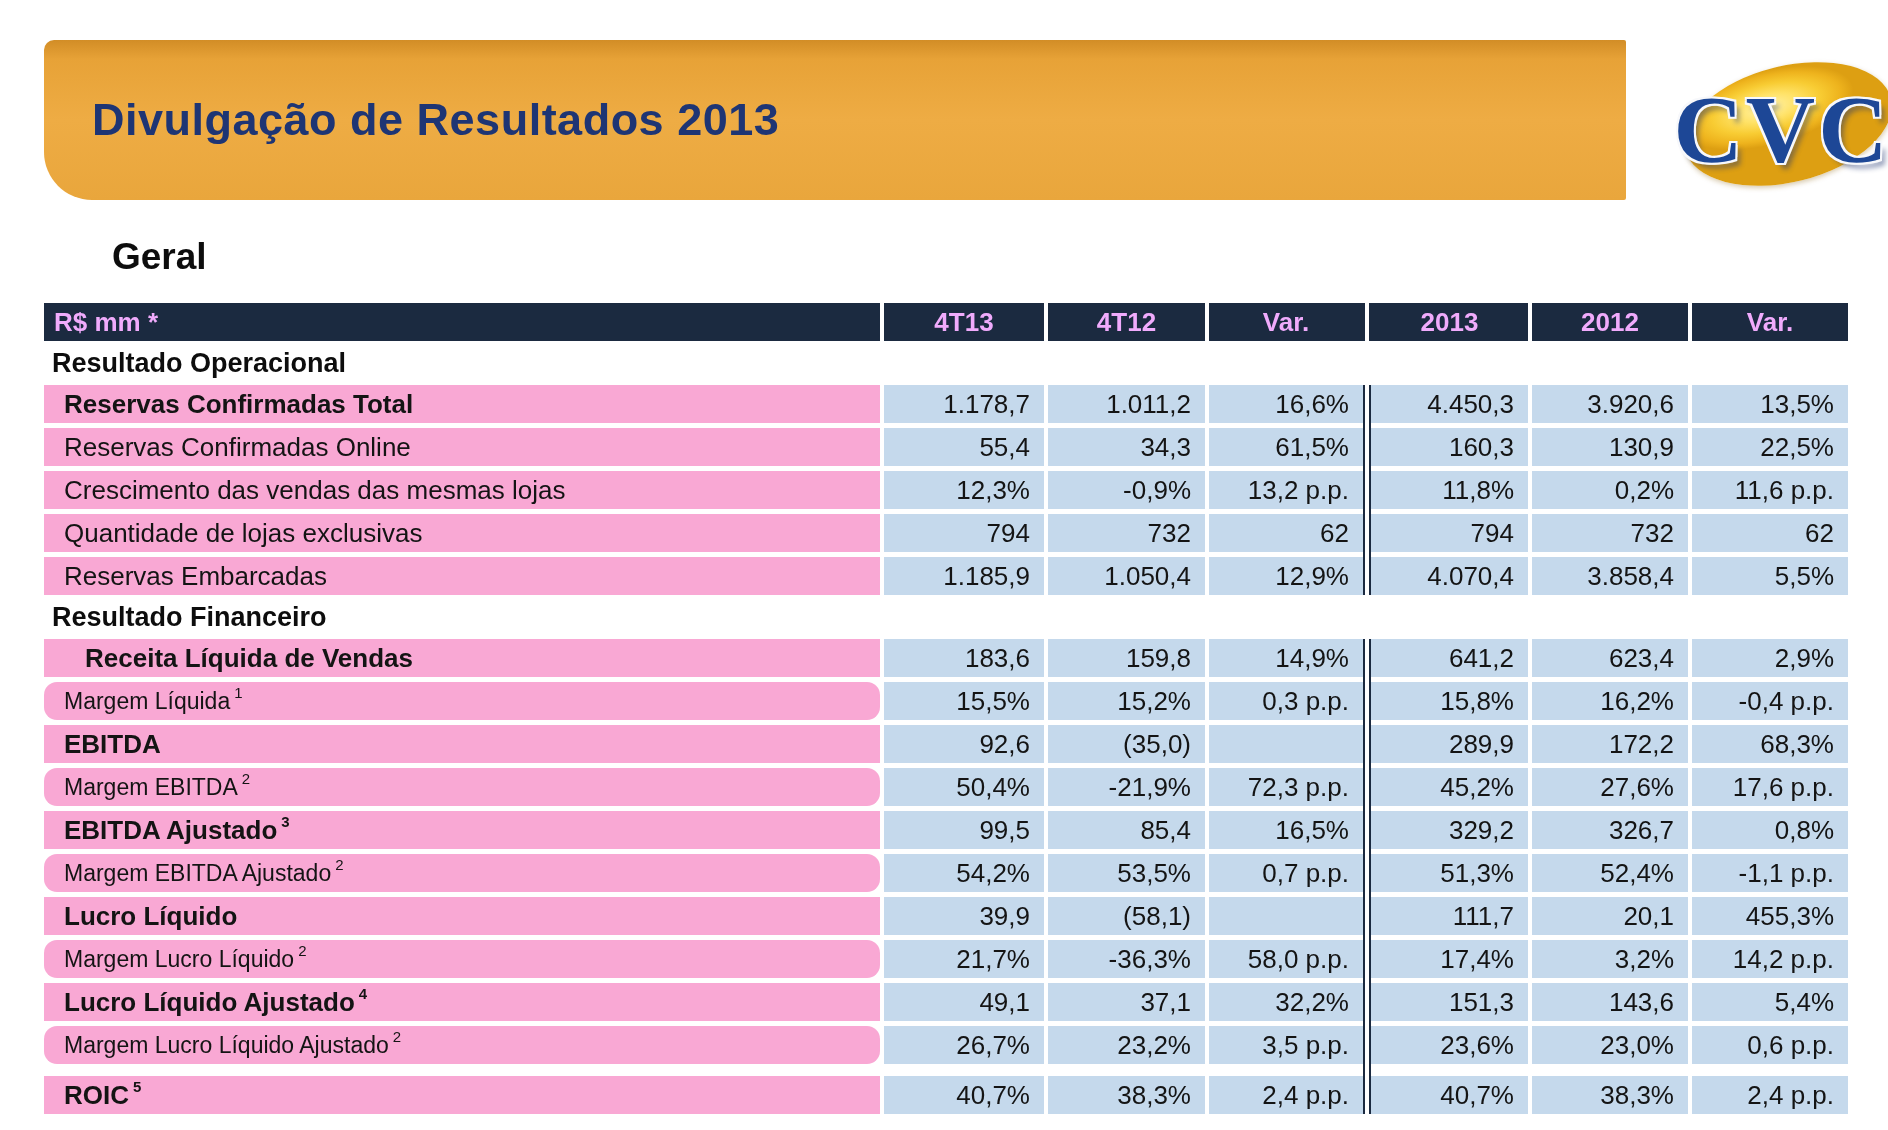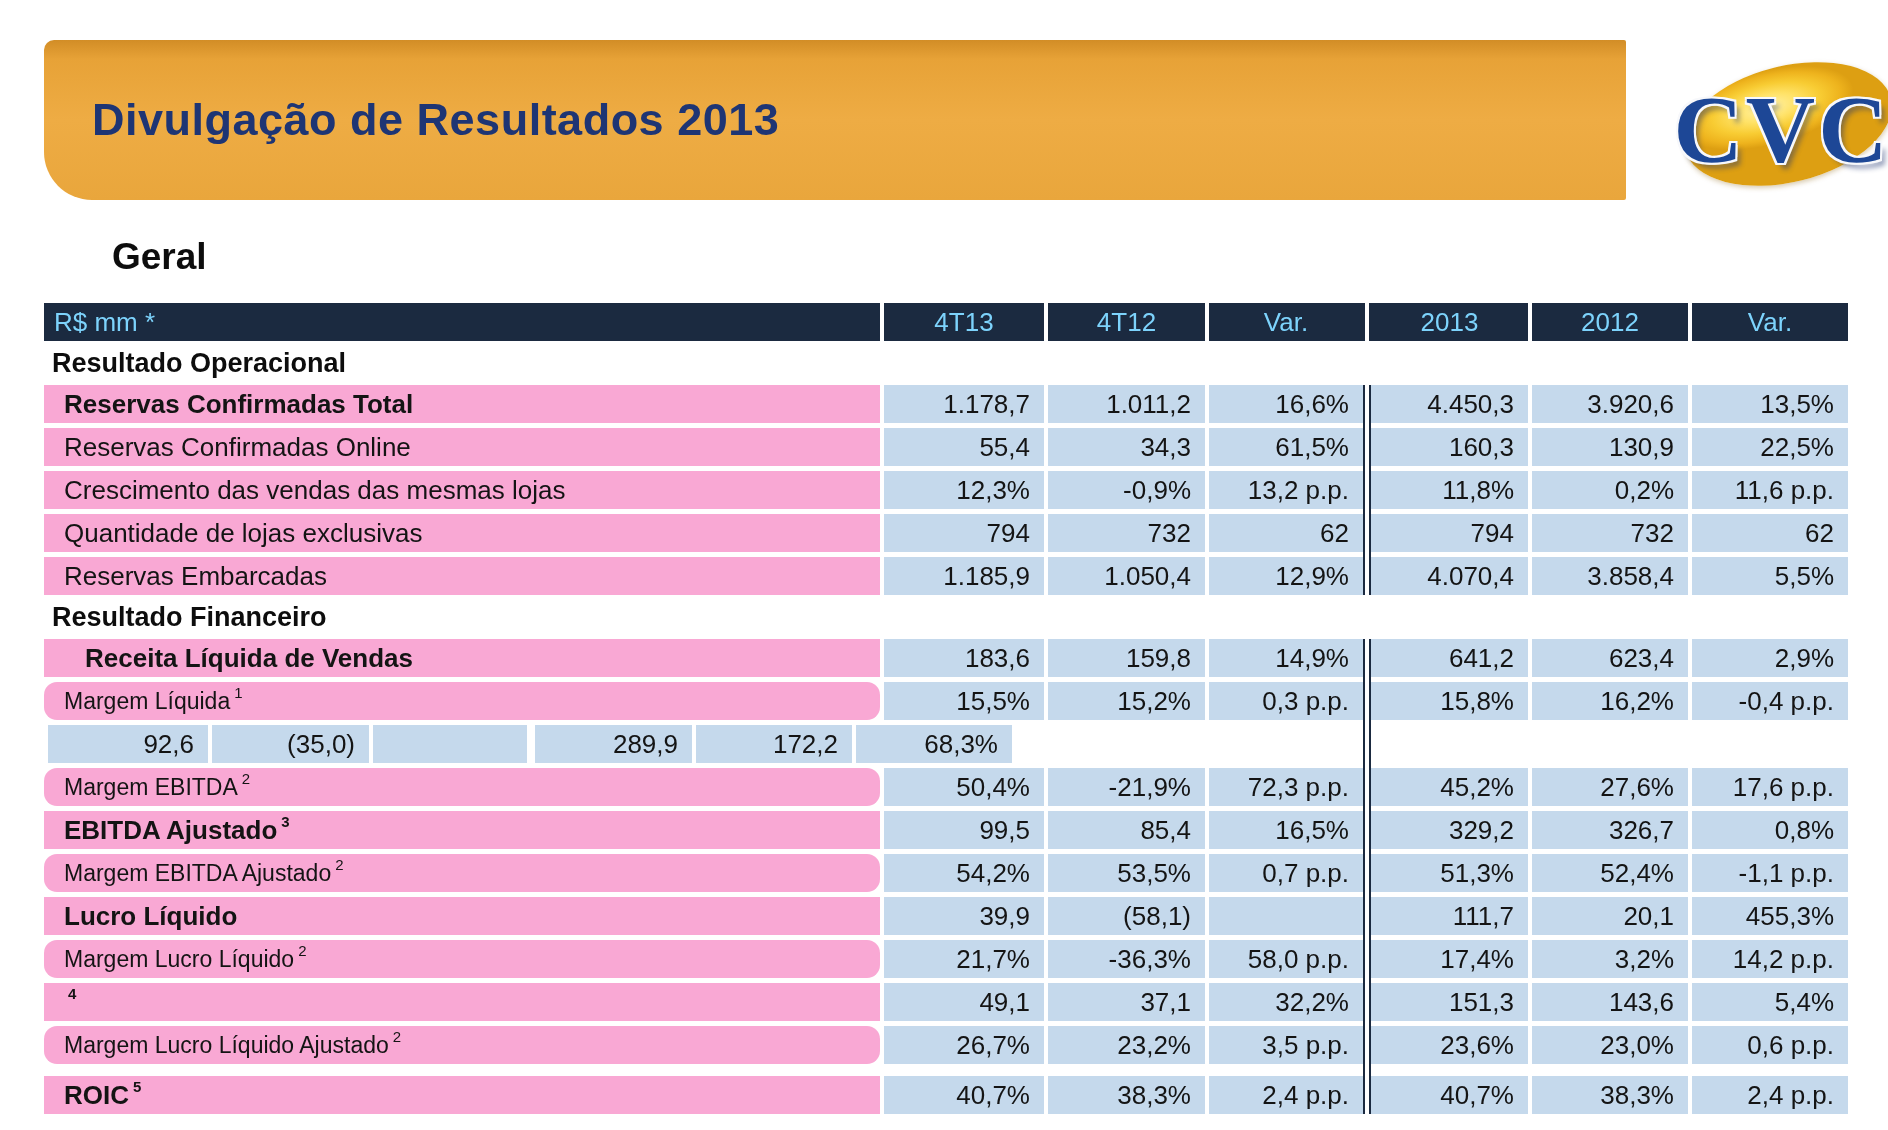--- a/index.html
+++ b/index.html
@@ -36,21 +36,21 @@
   }
 
   
   .geral { position: absolute; left: 112px; top: 236px; font-size: 37px; font-weight: bold; color: #0d0d0d; }
 
   
   .table { position: absolute; left: 44px; top: 303px; width: 1804px; }
   .trow { display: flex; }
   .header-row { height: 38px; }
   .hcell {
-    background: #1b2a40; color: #7dd3fc; font-weight: normal; font-size: 26px;
+    background: #1b2a40; color: #f0abfc; font-weight: bold; font-size: 26px;
     display: flex; align-items: center; justify-content: center;
   }
   .hlabel { width: 836px; justify-content: flex-start; padding-left: 10px; }
   .w1 { width: 160px; } .w2 { width: 157px; } .w3 { width: 154px; }
   .w4 { width: 157px; } .w5 { width: 156px; } .w6 { width: 156px; }
   .gap { width: 4px; background: transparent; }
   .lz  { width: 8px;  background: transparent; }
 
   .section-row {
     height: 44px; display: flex; align-items: center;
@@ -235,20 +235,23 @@
         <div class="gap"></div>
         <div class="vcell w3">0,3 p.p.</div>
         <div class="lz"></div>
         <div class="vcell w4">15,8%</div>
         <div class="gap"></div>
         <div class="vcell w5">16,2%</div>
         <div class="gap"></div>
         <div class="vcell w6">-0,4 p.p.</div>
       </div>
       <div class="trow data-row mt">
+        <div class="lcell bold">
+          <div style="display: inline;">EBITDA</div>
+        </div>
         <div class="gap"></div>
         <div class="vcell w1">92,6</div>
         <div class="gap"></div>
         <div class="vcell w2">(35,0)</div>
         <div class="gap"></div>
         <div class="vcell w3"></div>
         <div class="lz"></div>
         <div class="vcell w4">289,9</div>
         <div class="gap"></div>
         <div class="vcell w5">172,2</div>
@@ -339,20 +342,21 @@
         <div class="vcell w3">58,0 p.p.</div>
         <div class="lz"></div>
         <div class="vcell w4">17,4%</div>
         <div class="gap"></div>
         <div class="vcell w5">3,2%</div>
         <div class="gap"></div>
         <div class="vcell w6">14,2 p.p.</div>
       </div>
       <div class="trow data-row mt">
         <div class="lcell bold">
+          <div style="display: inline;">Lucro Líquido Ajustado</div>
           <sup class="fn">4</sup>
         </div>
         <div class="gap"></div>
         <div class="vcell w1">49,1</div>
         <div class="gap"></div>
         <div class="vcell w2">37,1</div>
         <div class="gap"></div>
         <div class="vcell w3">32,2%</div>
         <div class="lz"></div>
         <div class="vcell w4">151,3</div>

